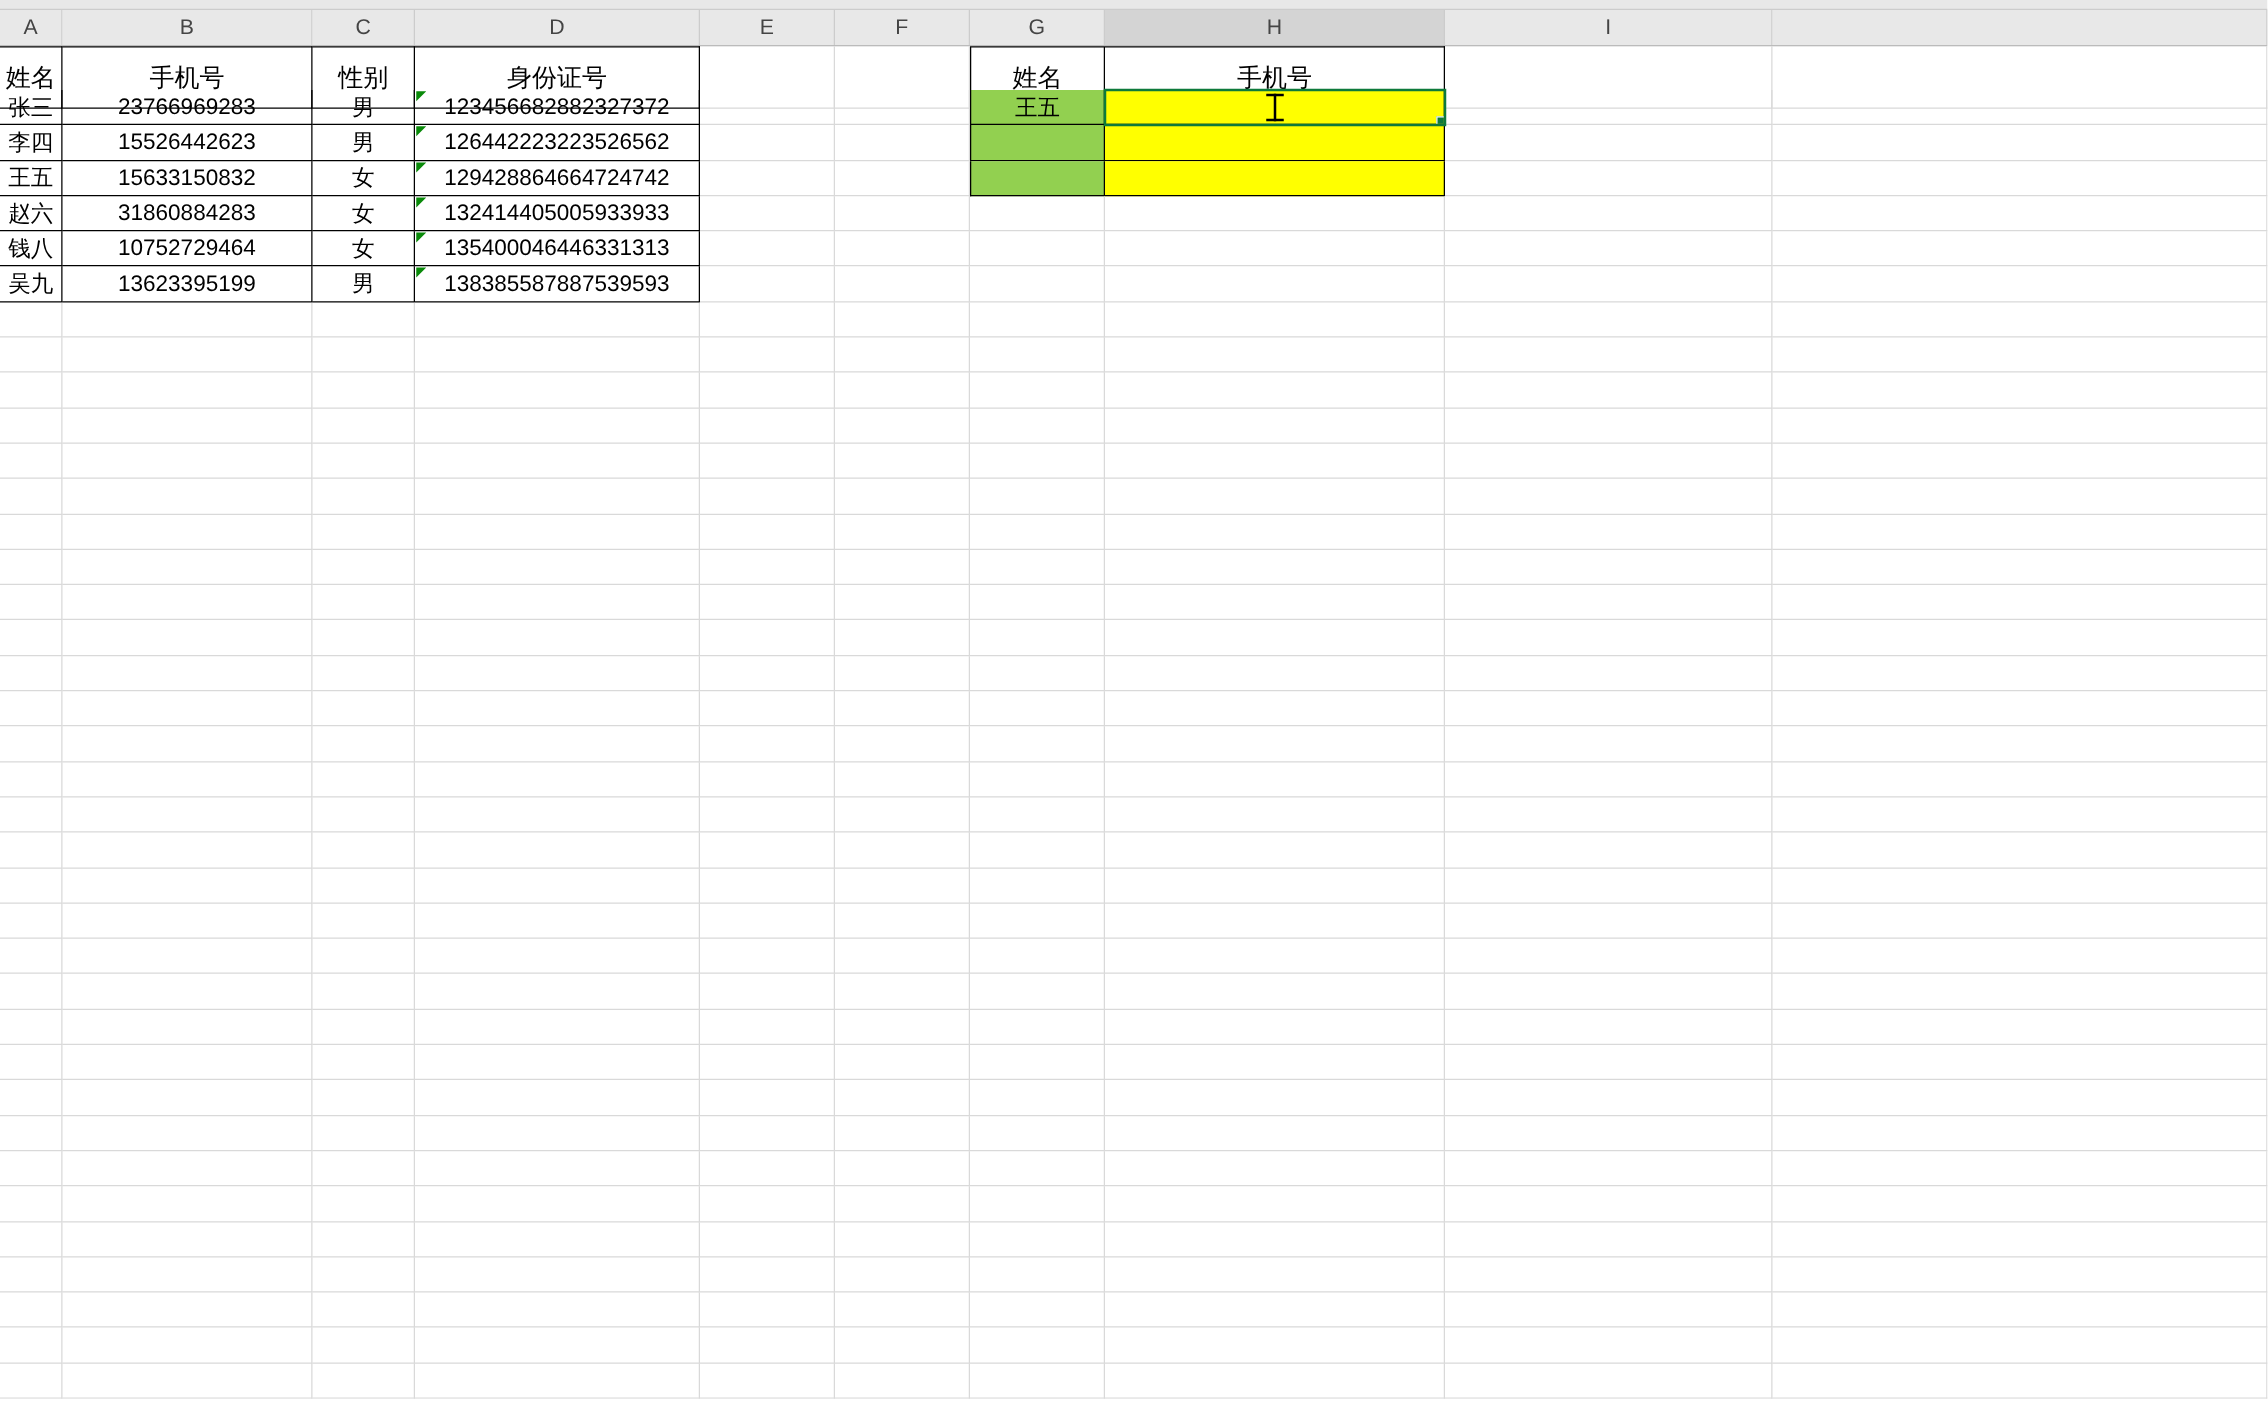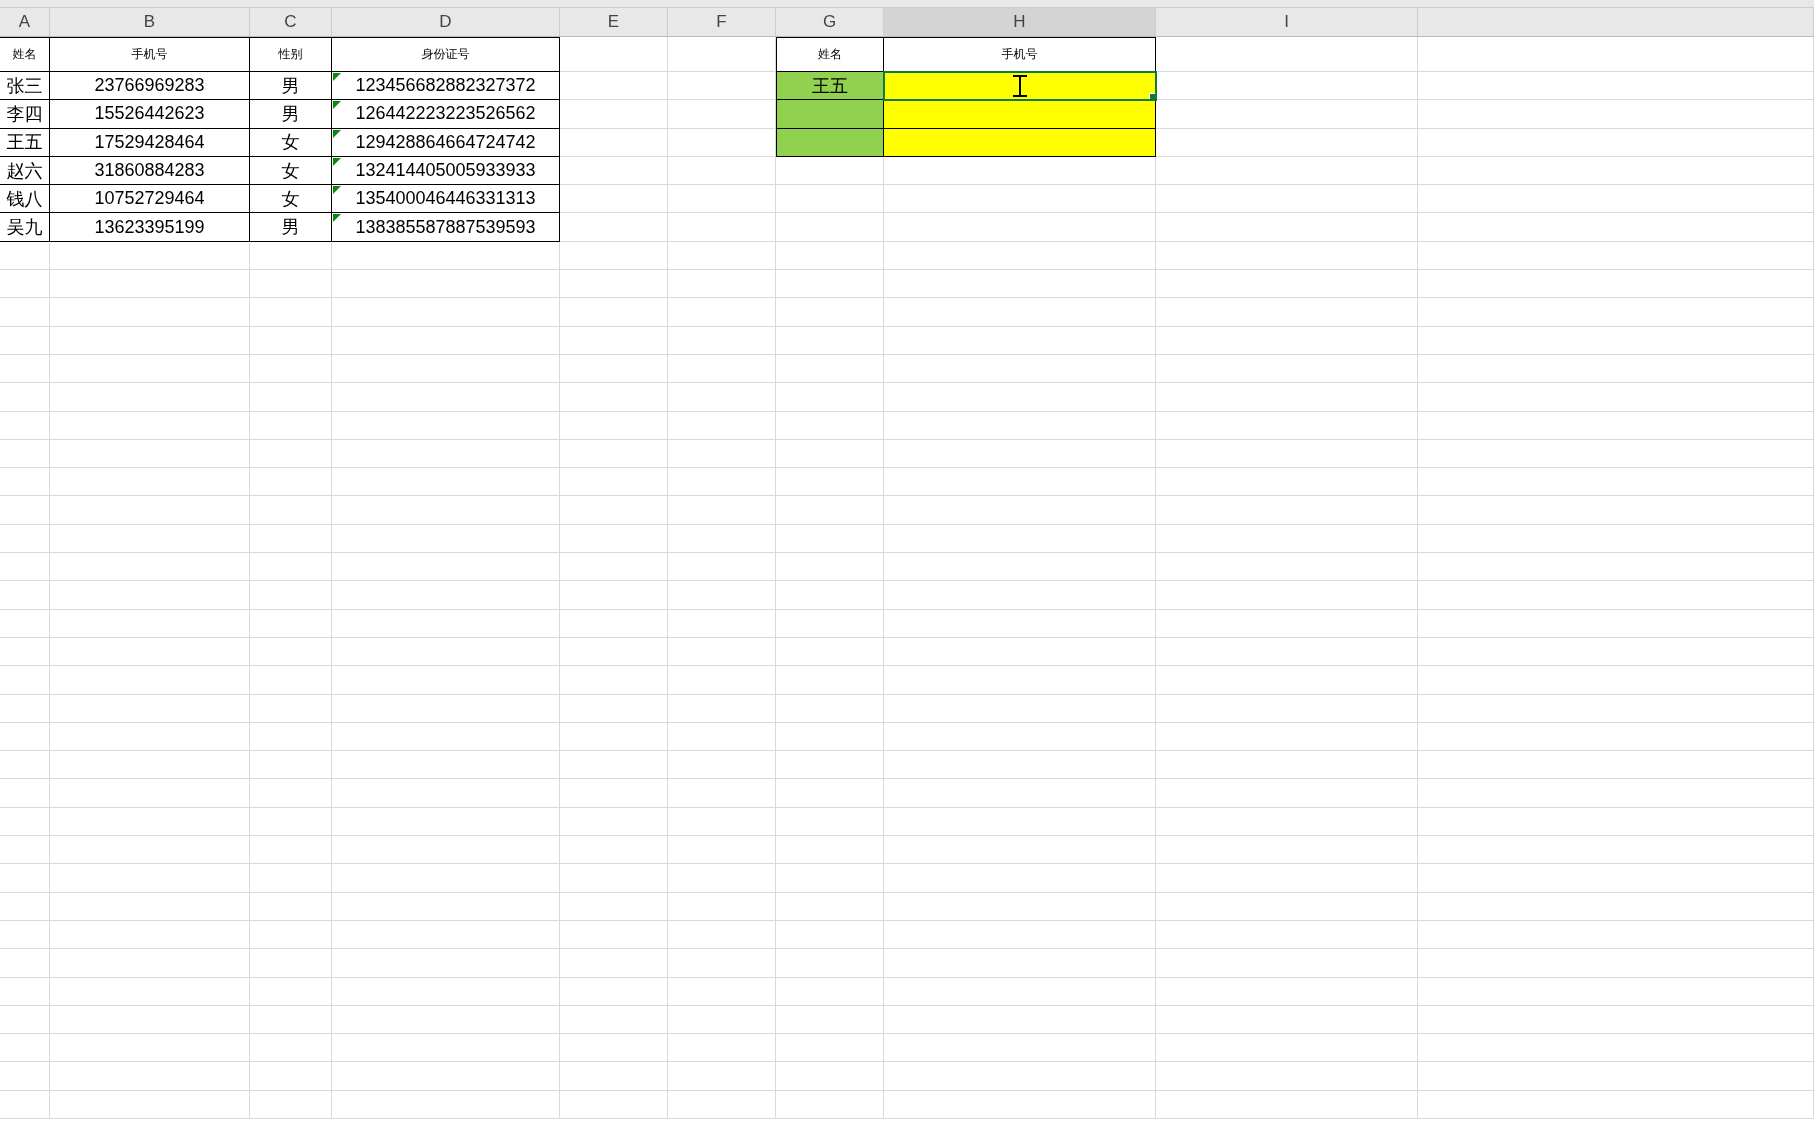--- a/index.html
+++ b/index.html
@@ -62,22 +62,22 @@
     .cell.box-top { border-top: 1px solid #000; }
     .cell.box-right { border-right: 1px solid #000; }
     .cell.box-bottom { border-bottom: 1px solid #000; }
     .gh-top { border-top: 1.5px solid #000; }
     .gh-left { border-left: 1.5px solid #000; }
     .gh-right { border-right: 1.5px solid #000; }
     .gh-bottom { border-bottom: 1.5px solid #000; }
     .green { background: #92D050; }
     .yellow { background: #FFFF00; }
     .header-cell {
-      height: 35px;
-      font-size: 12px;
+      height: 50px;
+      font-size: 20px;
     }
     .green-tri::before {
       content: "";
       position: absolute;
       left: 1px;
       top: 1px;
       width: 0;
       height: 0;
       border-top: 8px solid #0a8a0a;
       border-right: 8px solid transparent;
@@ -196,21 +196,21 @@
     <div class="cell cE"></div>
     <div class="cell cF"></div>
     <div class="cell cG green gh-left gh-right gh-bottom"></div>
     <div class="cell cH yellow gh-right gh-bottom"></div>
     <div class="cell cI"></div>
     <div class="cell cJ"></div>
   </div>
 
   <div class="row">
     <div class="cell cA box-right box-bottom">王五</div>
-    <div class="cell cB box-right box-bottom">17529428464</div>
+    <div class="cell cB box-right box-bottom">15633150832</div>
     <div class="cell cC box-right box-bottom">女</div>
     <div class="cell cD box-right box-bottom green-tri">129428864664724742</div>
     <div class="cell cE"></div>
     <div class="cell cF"></div>
     <div class="cell cG green gh-left gh-right gh-bottom"></div>
     <div class="cell cH yellow gh-right gh-bottom"></div>
     <div class="cell cI"></div>
     <div class="cell cJ"></div>
   </div>
 

